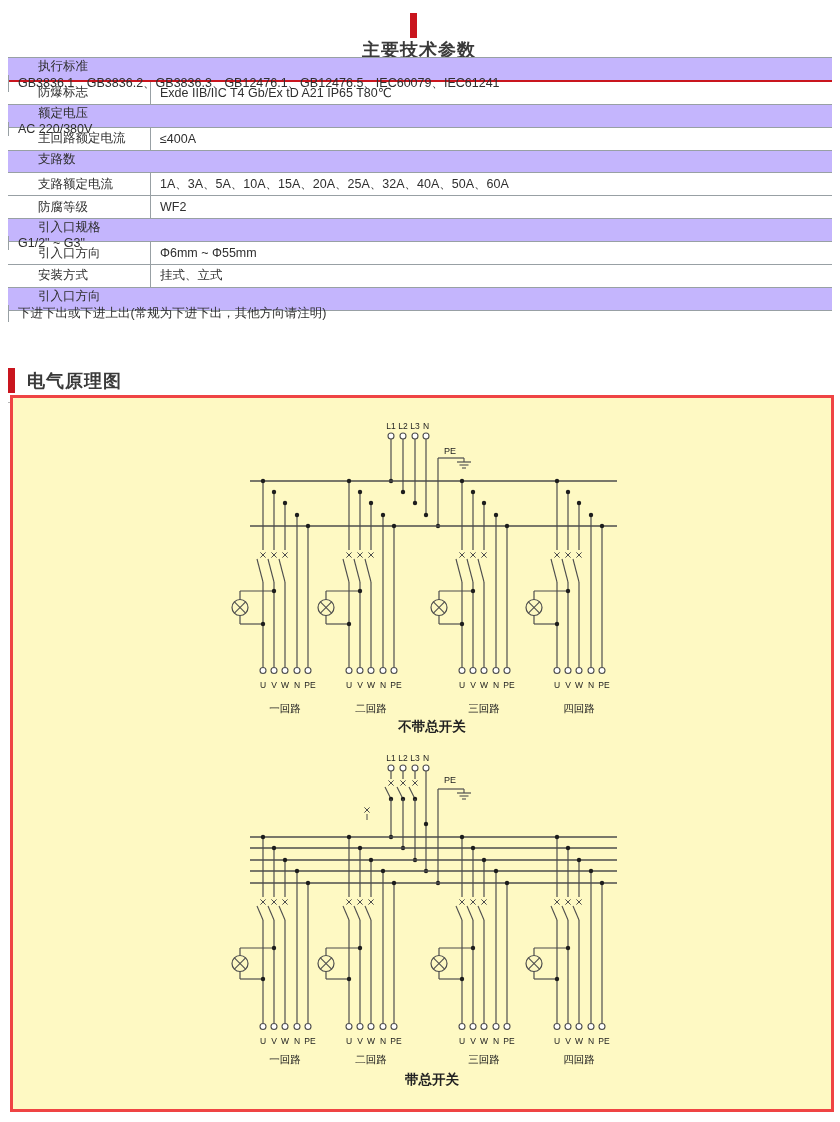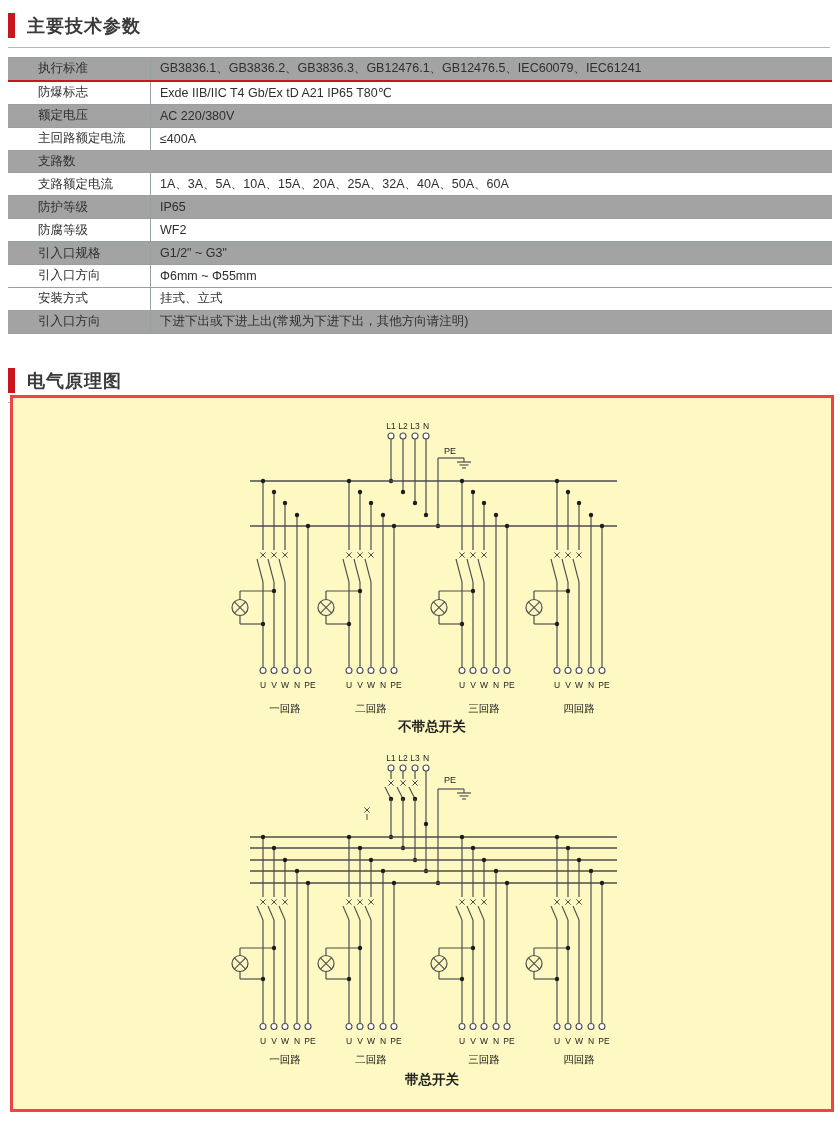--- a/index.html
+++ b/index.html
@@ -10,38 +10,38 @@
   
   .sec{position:absolute;left:8px;width:822px;display:flex;align-items:center;
        border-bottom:1px solid #b6b6b6;padding-bottom:9px;}
   .sec .bar{width:7px;height:25px;background:var(--red);margin-right:12px;flex:0 0 auto;}
   .sec .ttl{font-size:18px;font-weight:bold;color:#3a3a3a;letter-spacing:1px;}
 
   
   #spec-table{position:absolute;left:8px;top:57px;width:824px;border-bottom:1px solid #98a0a4;}
   .trow{display:flex;align-items:stretch;height:21.9px;border-top:1px solid #98a0a4;
         font-size:12.5px;color:#2f2f2f;}
-  .trow.shade{background:#a3a3a3;}
+  .trow.shade{background:#c4b5fd;flex-direction:column;}
   .trow.redline{border-bottom:2.5px solid var(--red);}
   .trow.noline{border-top:none;}
   .tlabel{width:142px;box-sizing:border-box;padding-left:30px;display:flex;align-items:center;}
   .tvalue{flex:1;border-left:1px solid #98a0a4;padding-left:9px;display:flex;align-items:center;}
 
   
   #schematic-box{position:absolute;left:10px;top:395px;width:818px;height:711px;
                  border:3px solid #ef4444;background:#fef9c3;}
   #schematic-box svg{display:block;}
   text{fill:#222;}
 </style>
 </head>
 <body>
 
 <div id="page">
 
-  <div class="sec" style="top:13px;">
+  <div class="sec" style="top:13px;flex-direction:column;">
     <div class="bar"></div>
     <div class="ttl">主要技术参数</div>
   </div>
 
   <div id="spec-table">
     <div class="trow shade redline">
       <div class="tlabel">执行标准</div>
       <div class="tvalue">GB3836.1、GB3836.2、GB3836.3、GB12476.1、GB12476.5、IEC60079、IEC61241</div>
     </div>
     <div class="trow noline">
@@ -55,24 +55,20 @@
     <div class="trow">
       <div class="tlabel">主回路额定电流</div>
       <div class="tvalue">≤400A</div>
     </div>
     <div class="trow shade">
       <div class="tlabel">支路数</div>
     </div>
     <div class="trow">
       <div class="tlabel">支路额定电流</div>
       <div class="tvalue">1A、3A、5A、10A、15A、20A、25A、32A、40A、50A、60A</div>
-    </div>
-    <div class="trow shade">
-      <div class="tlabel">防护等级</div>
-      <div class="tvalue">IP65</div>
     </div>
     <div class="trow">
       <div class="tlabel">防腐等级</div>
       <div class="tvalue">WF2</div>
     </div>
     <div class="trow shade">
       <div class="tlabel">引入口规格</div>
       <div class="tvalue">G1/2" ~ G3"</div>
     </div>
     <div class="trow">

